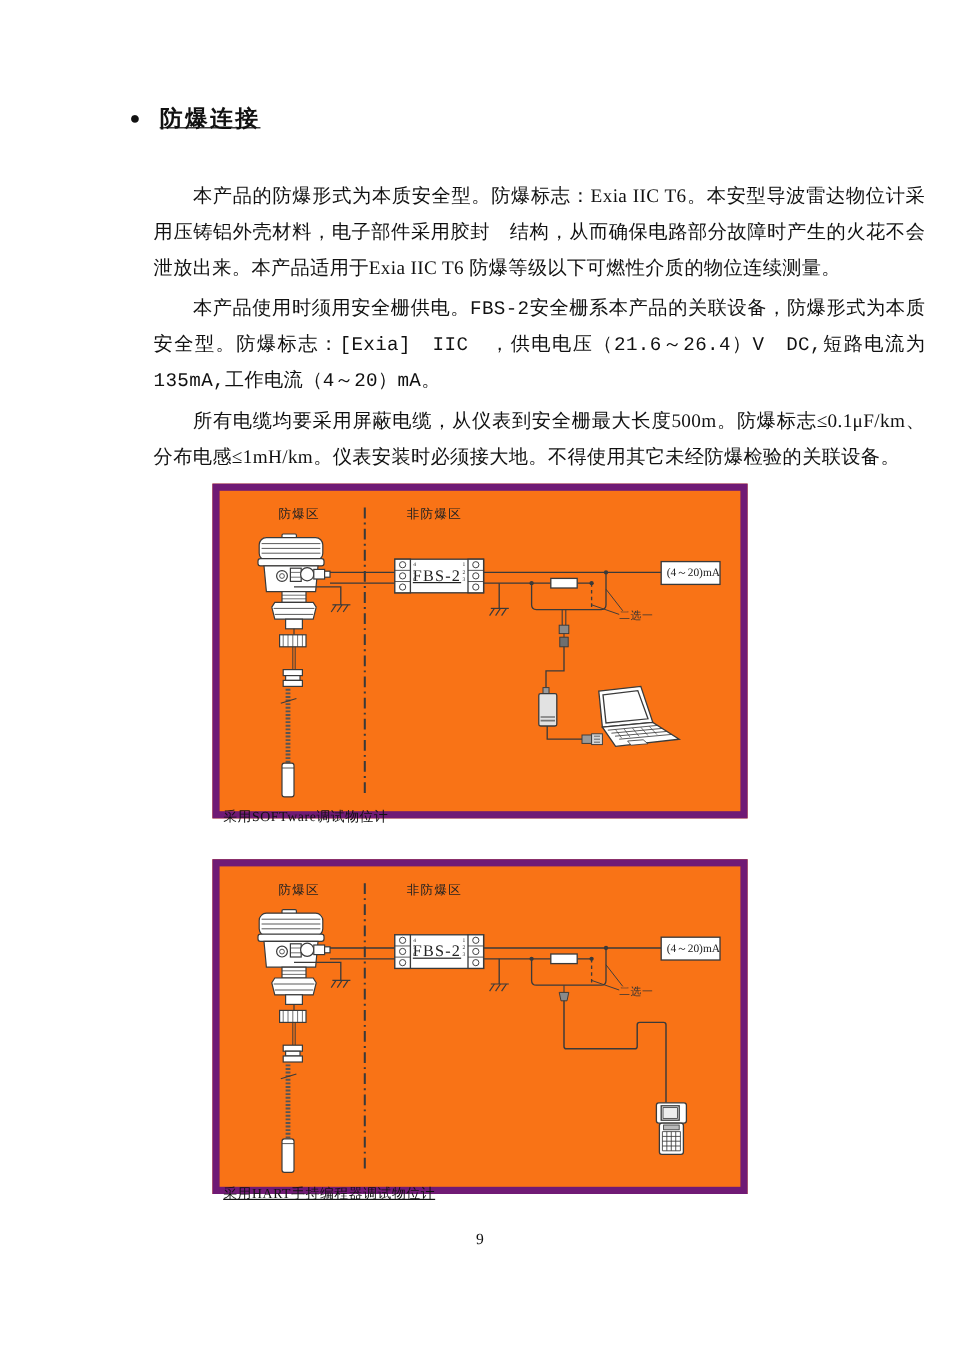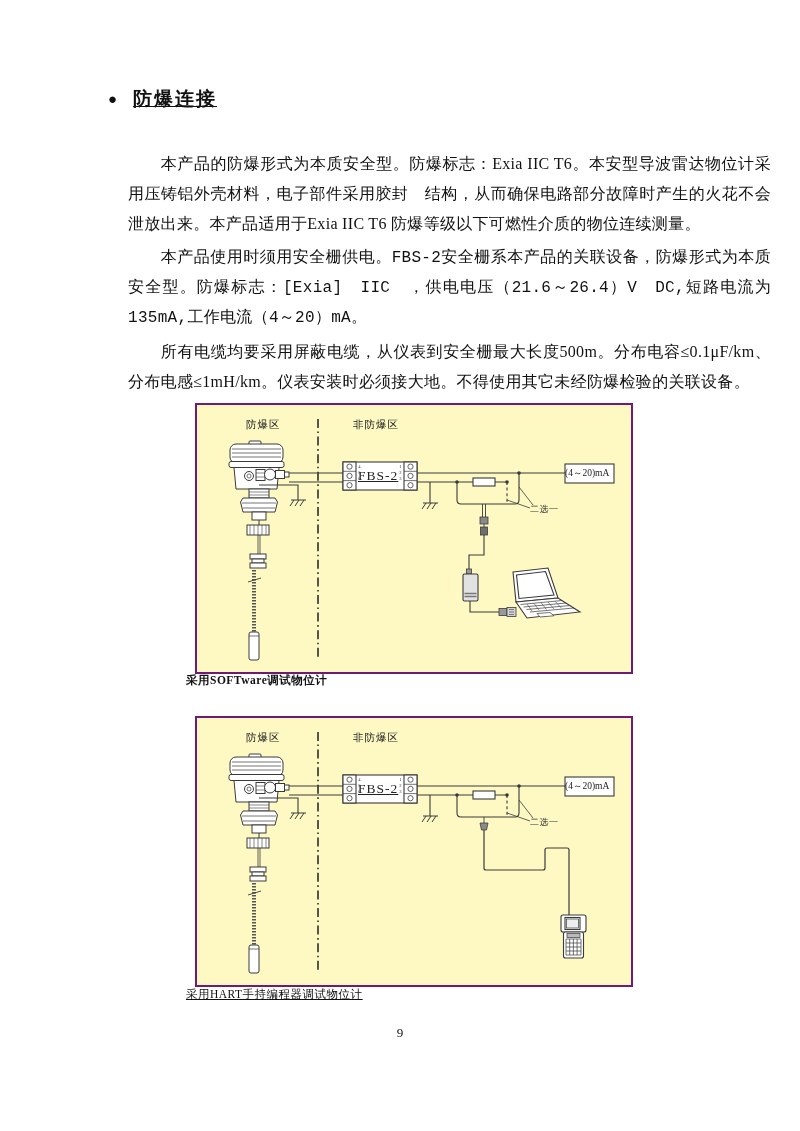--- a/index.html
+++ b/index.html
@@ -12,34 +12,34 @@
   .heading .bullet{font-size:15px;line-height:1;}
   .heading .title{font-size:19px;font-weight:bold;letter-spacing:2px;text-decoration:underline;}
   .para{
     position:absolute;left:80px;width:643px;font-size:16px;line-height:30px;
     text-align:justify;text-indent:2.05em;letter-spacing:0.3px;margin-left:48px;
   }
   #p1{top:133px;}
   #p2{top:227px;font-family:Liberation Mono, monospace;}
   #p3{top:321px;}
   .diagram{
-    position:absolute;left:195px;width:434px;height:267px;
-    border:2px solid #701a75;background:#fef9c3;
+    position:absolute;left:177px;width:434px;height:267px;
+    border:6px solid #701a75;background:#f97316;
   }
   #diagram-1{top:403px;}
   #diagram-2{top:716px;}
   .diagram svg{position:absolute;left:0;top:0;}
   .dlabel{position:absolute;font-family:"Liberation Serif","DejaVu Serif",serif;color:#222;white-space:nowrap;}
   .zone-label{font-size:10.5px;letter-spacing:1px;}
   .barrier-label{font-size:13.5px;letter-spacing:1px;width:44px;text-align:left;text-decoration:underline;}
   .terminal-digits{font-size:4.6px;line-height:5px;writing-mode:vertical-lr;text-orientation:upright;letter-spacing:1px;color:#333;}
-  .output-label{font-size:9.5px;width:49px;text-align:left;}
+  .output-label{font-size:9.5px;width:49px;text-align:right;}
   .choose-label{font-size:9px;letter-spacing:0.5px;color:#333;}
   .caption{position:absolute;left:186px;font-size:11.5px;letter-spacing:0.5px;color:#111;}
-  #caption-1{top:673px;font-weight:bold;}
+  #caption-1{top:673px;}
   #caption-2{top:987px;text-decoration:underline;}
   .page-number{position:absolute;left:0;top:1025px;width:800px;text-align:center;font-size:13px;}
   .hidden-defs{position:absolute;width:0;height:0;overflow:hidden;}
 </style>
 </head>
 <body>
 
 <svg class="hidden-defs" aria-hidden="true">
   <defs>
 
@@ -112,21 +112,21 @@
   </defs>
 </svg>
 
 <div class="heading">
   <span class="bullet">●</span>
   <span class="title">防爆连接</span>
 </div>
 
 <p id="p1" class="para">本产品的防爆形式为本质安全型。防爆标志：Exia IIC T6。本安型导波雷达物位计采用压铸铝外壳材料，电子部件采用胶封　结构，从而确保电路部分故障时产生的火花不会泄放出来。本产品适用于Exia IIC T6 防爆等级以下可燃性介质的物位连续测量。</p>
 <p id="p2" class="para">本产品使用时须用安全栅供电。FBS-2安全栅系本产品的关联设备，防爆形式为本质安全型。防爆标志：[Exia]　IIC　，供电电压（21.6～26.4）V　DC,短路电流为135mA,工作电流（4～20）mA。</p>
-<p id="p3" class="para">所有电缆均要采用屏蔽电缆，从仪表到安全栅最大长度500m。分布电容≤0.1μF/km、分布电感≤1mH/km。仪表安装时必须接大地。不得使用其它未经防爆检验的关联设备。</p>
+<p id="p3" class="para">所有电缆均要采用屏蔽电缆，从仪表到安全栅最大长度500m。防爆标志≤0.1μF/km、分布电感≤1mH/km。仪表安装时必须接大地。不得使用其它未经防爆检验的关联设备。</p>
 
 <div class="diagram" id="diagram-1">
   <svg width="434" height="267" viewBox="0 0 434 267">
     <use href="#sym-instrument"></use>
     <use href="#sym-wiring"></use>
     <g stroke="#3a3a3a" fill="none" stroke-width="1.1">
       <path d="M285.5 99 V112 M288.5 99 V112" stroke-width="0.9"></path>
       <rect x="283" y="112" width="8" height="7" fill="#8a8a8a" stroke-width="0.8"></rect>
       <path d="M287 119 V122" stroke-width="0.9"></path>
       <rect x="283.5" y="122" width="7" height="8" fill="#6f6f6f" stroke-width="0.8"></rect>

